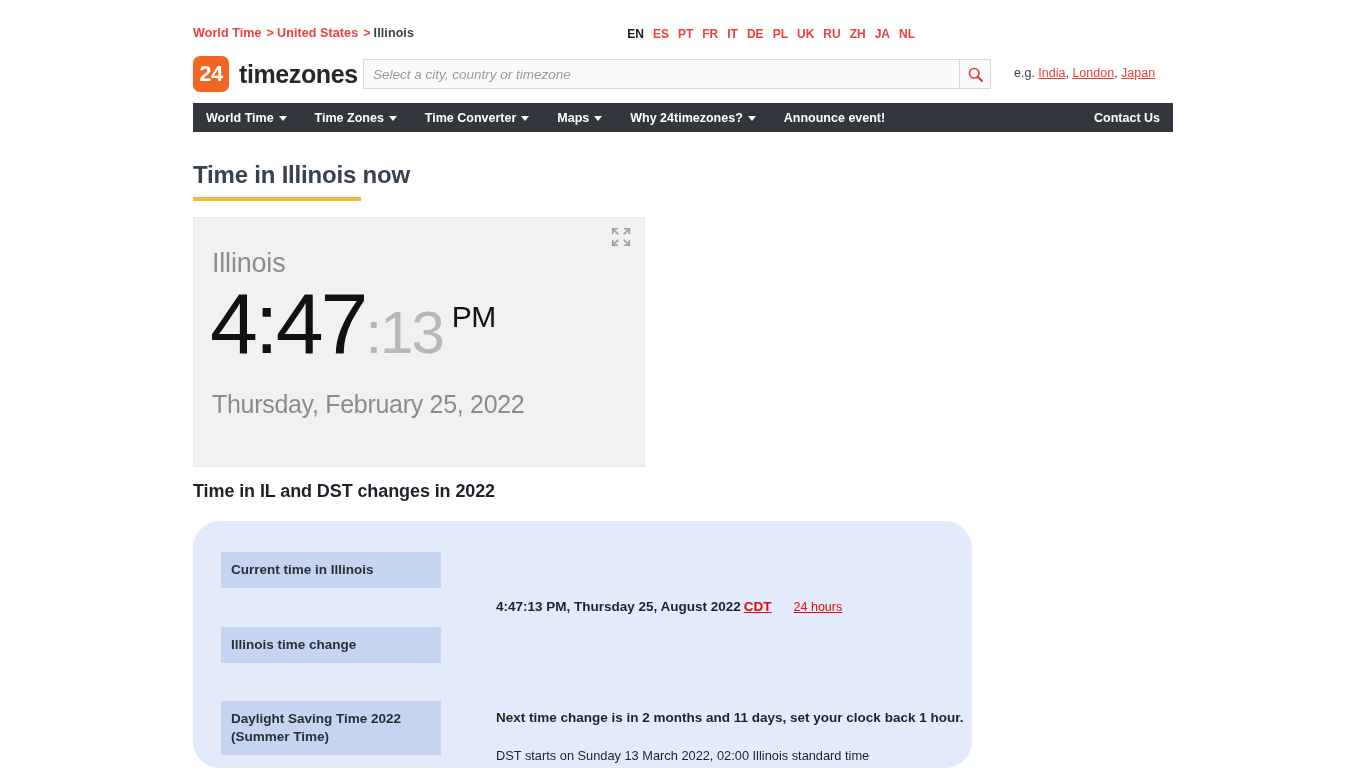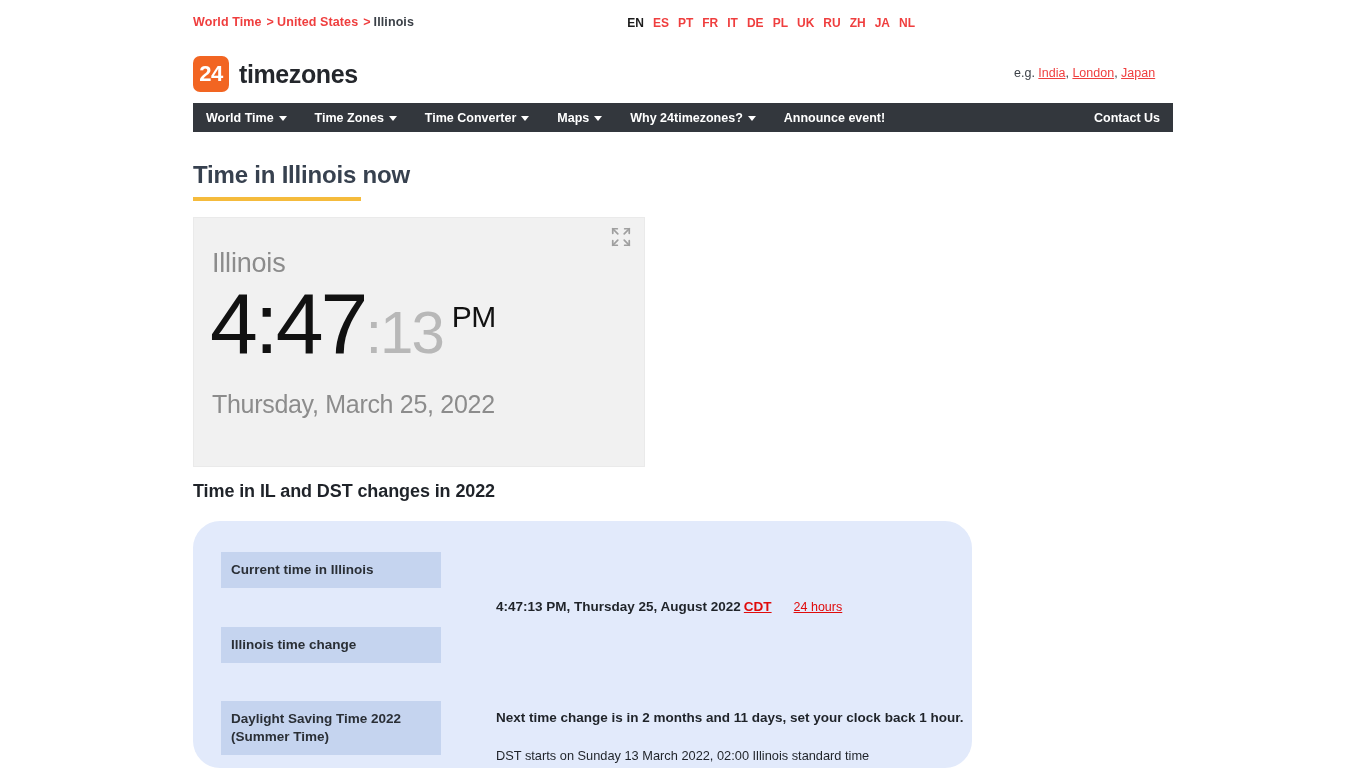--- a/index.html
+++ b/index.html
@@ -7,21 +7,21 @@
     margin: 0; padding: 0;
     width: 1366px; height: 768px;
     background: #ffffff;
     font-family: "Liberation Sans", sans-serif;
     overflow: hidden;
   }
   .page { position: relative; width: 1366px; height: 768px; }
 
   
   .topbar {
-    position: absolute; top: 0; left: 0; width: 1108px; height: 44px; text-decoration: underline;
+    position: absolute; top: 11px; left: 0; width: 1108px; height: 44px; text-decoration: underline;
   }
   .breadcrumb {
     position: absolute; left: 193px; top: 15px;
     font-size: 12.5px; font-weight: bold; letter-spacing: .1px;
     white-space: nowrap;
   }
   .breadcrumb a { color: #ef3e3e; text-decoration: none; }
   .breadcrumb .sep { color: #ef3e3e; margin: 0 3px 0 5px; font-weight: bold; }
   .breadcrumb .cur { color: #3a3f46; }
 
@@ -190,20 +190,29 @@
       <span class="active">EN</span><span>ES</span><span>PT</span><span>FR</span><span>IT</span><span>DE</span><span>PL</span><span>UK</span><span>RU</span><span>ZH</span><span>JA</span><span>NL</span>
     </div>
   </div>
 
   <div class="header">
     <div class="logo">
       <div class="logo-badge">24</div>
       <div class="logo-text">timezones</div>
     </div>
 
+    <div class="searchwrap">
+      <input class="search-input" type="text" placeholder="Select a city, country or timezone" style="">
+      <button class="search-btn">
+        <svg width="17" height="17" viewBox="0 0 20 20">
+          <circle cx="8.5" cy="8.5" r="5.6" fill="none" stroke="#e23b3b" stroke-width="1.9"></circle>
+          <line x1="12.6" y1="12.6" x2="17.6" y2="17.6" stroke="#e23b3b" stroke-width="2.6" stroke-linecap="round"></line>
+        </svg>
+      </button>
+    </div>
 
     <div class="eg">
       <span>e.g.</span>
       <a href="#">India</a><span>,</span>
       <a href="#">London</a><span>,</span>
       <a href="#">Japan</a>
     </div>
   </div>
 
   <div class="nav">
@@ -248,21 +257,21 @@
         <path d="M3 16 V21 H8"></path>
           <path d="M3 21 L8.5 15.5"></path>
         <path d="M21 16 V21 H16"></path>
           <path d="M21 21 L15.5 15.5"></path>
       </g>
     </svg>
     <div class="clock-city">Illinois</div>
     <div class="clock-time">
       <span class="t-hm">4:47</span><span class="t-sec">:13</span><span class="t-ampm">PM</span>
     </div>
-    <div class="clock-date">Thursday, March 25, 2022</div>
+    <div class="clock-date">Thursday, February 25, 2022</div>
   </div>
 
   <div class="h2">Time in IL and DST changes in 2022</div>
 
   <div class="panel">
 
     <div class="row" id="r1">
       <div class="row-label">Current time in Illinois</div>
       <div class="row-val bold">
         <span>4:47:13 PM, Thursday 25, August 2022</span><a class="cdt" href="#">CDT</a><a class="h24" href="#">24 hours</a>

